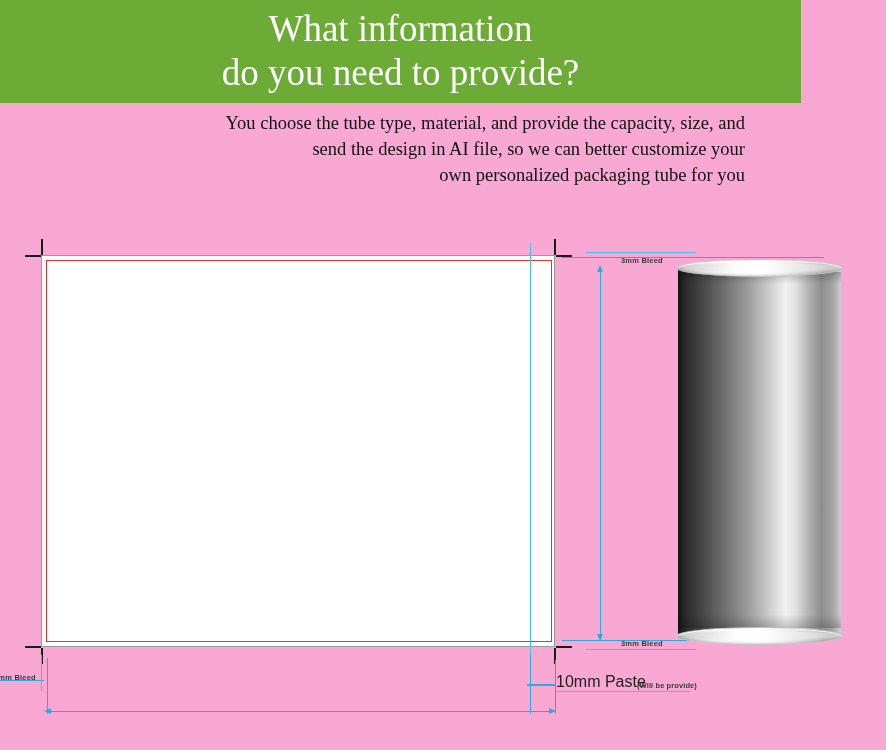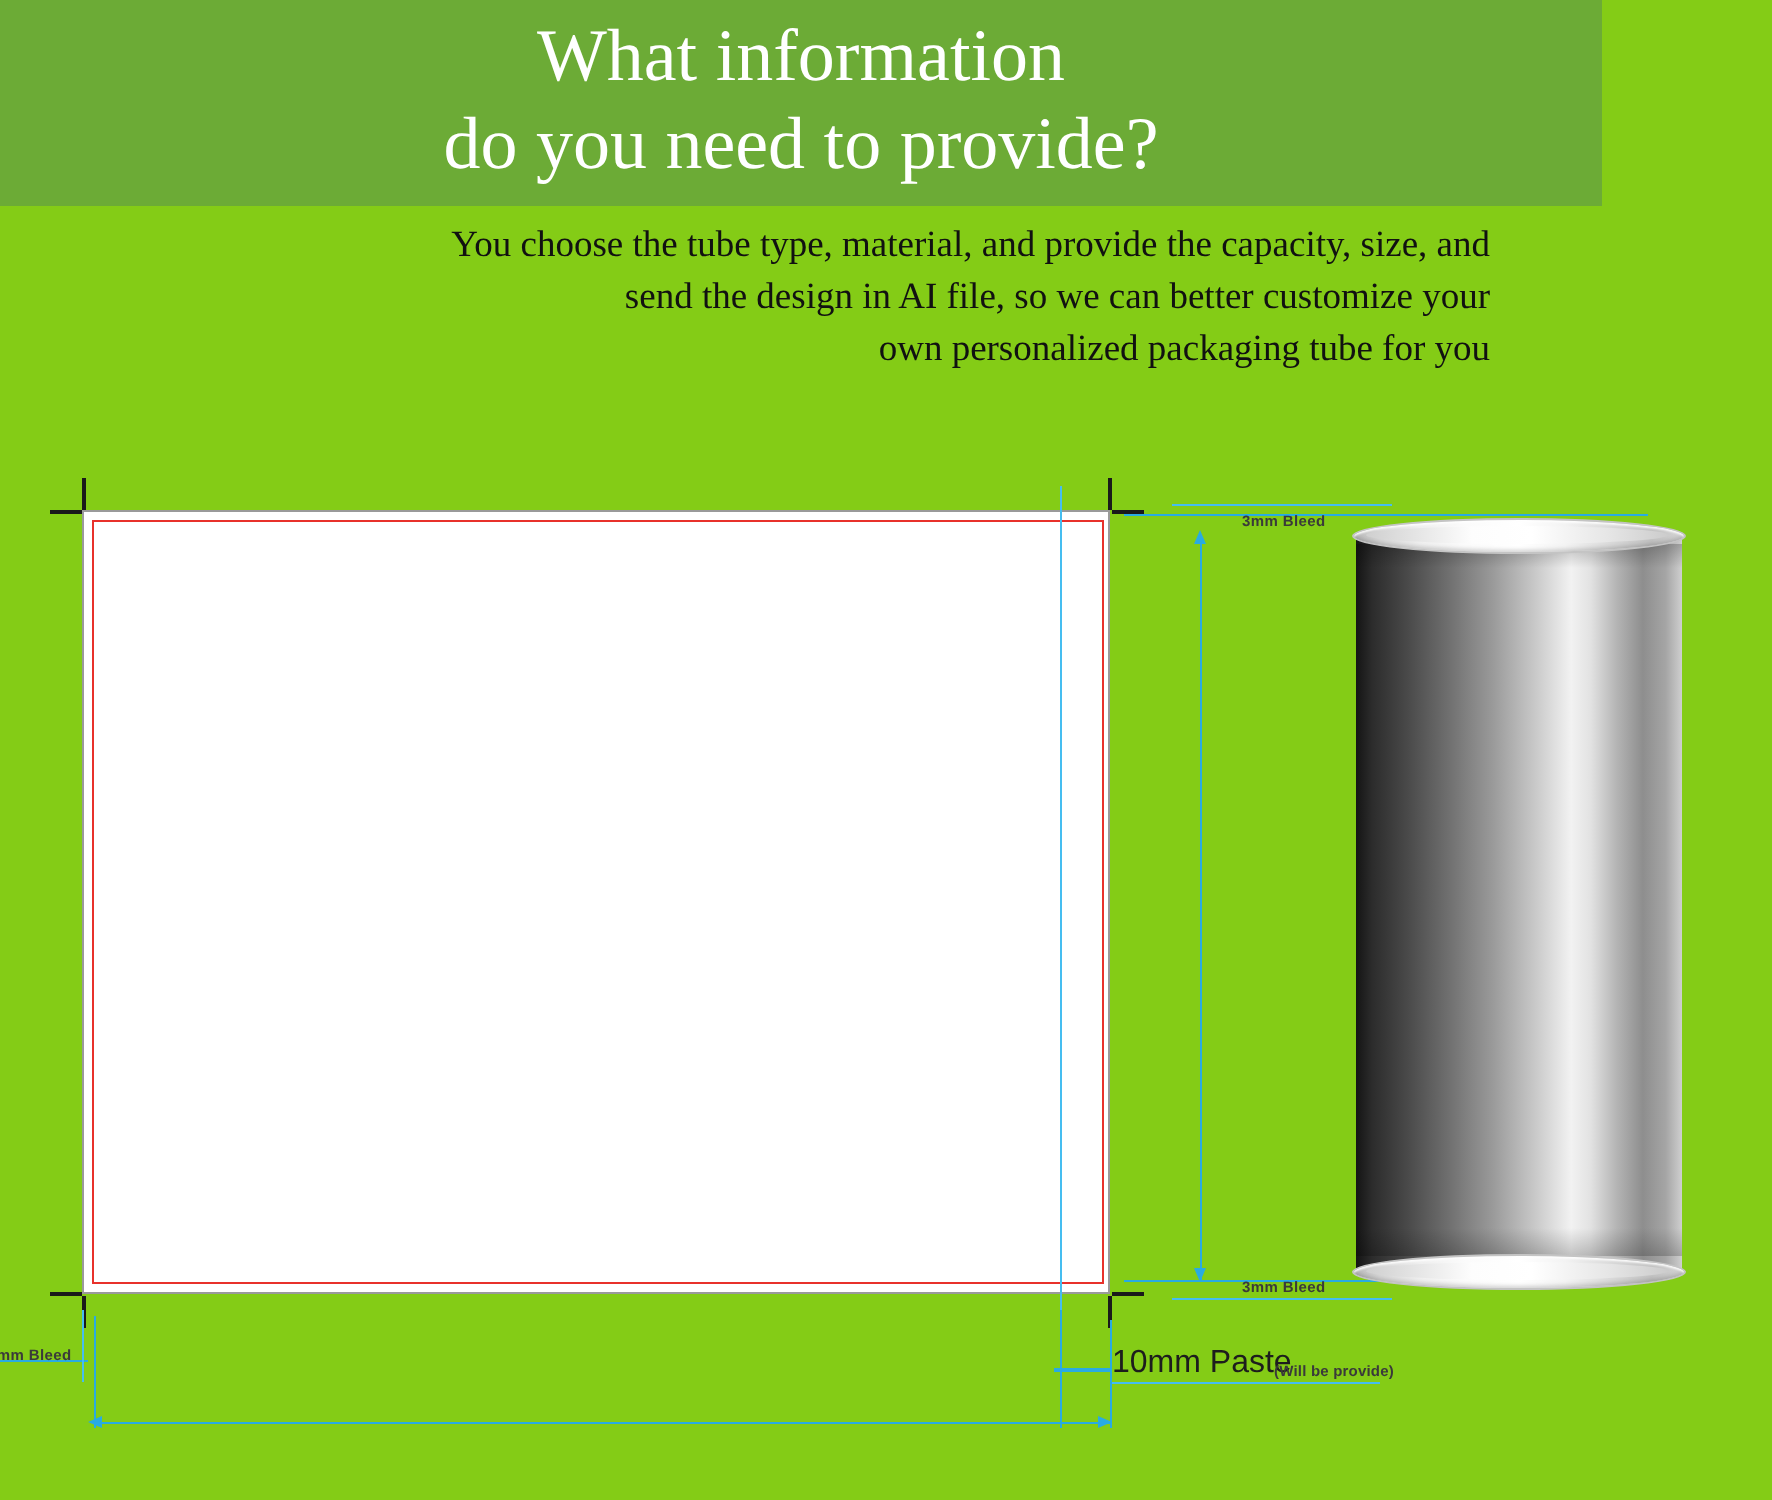--- a/index.html
+++ b/index.html
@@ -3,21 +3,21 @@
 <meta charset="utf-8">
 <style>
   html,body{margin:0;padding:0;}
   body{
     width:886px;height:750px;
     background:#ffffff;
     font-family:"Liberation Serif", serif;
     overflow:hidden;
     position:relative;
   }
-  #page{position:relative;width:886px;height:750px;overflow:hidden;background:#84cc16;}
+  #page{position:relative;width:886px;height:750px;overflow:hidden;background:#f9a8d4;}
 
   
   .banner{
     position:absolute;left:0;top:0;width:801px;height:103px;
     background:#6cab36;
     display:flex;align-items:center;justify-content:center;
   }
   .banner-title{
     color:#ffffff;
     font-family:"Liberation Serif", serif;

